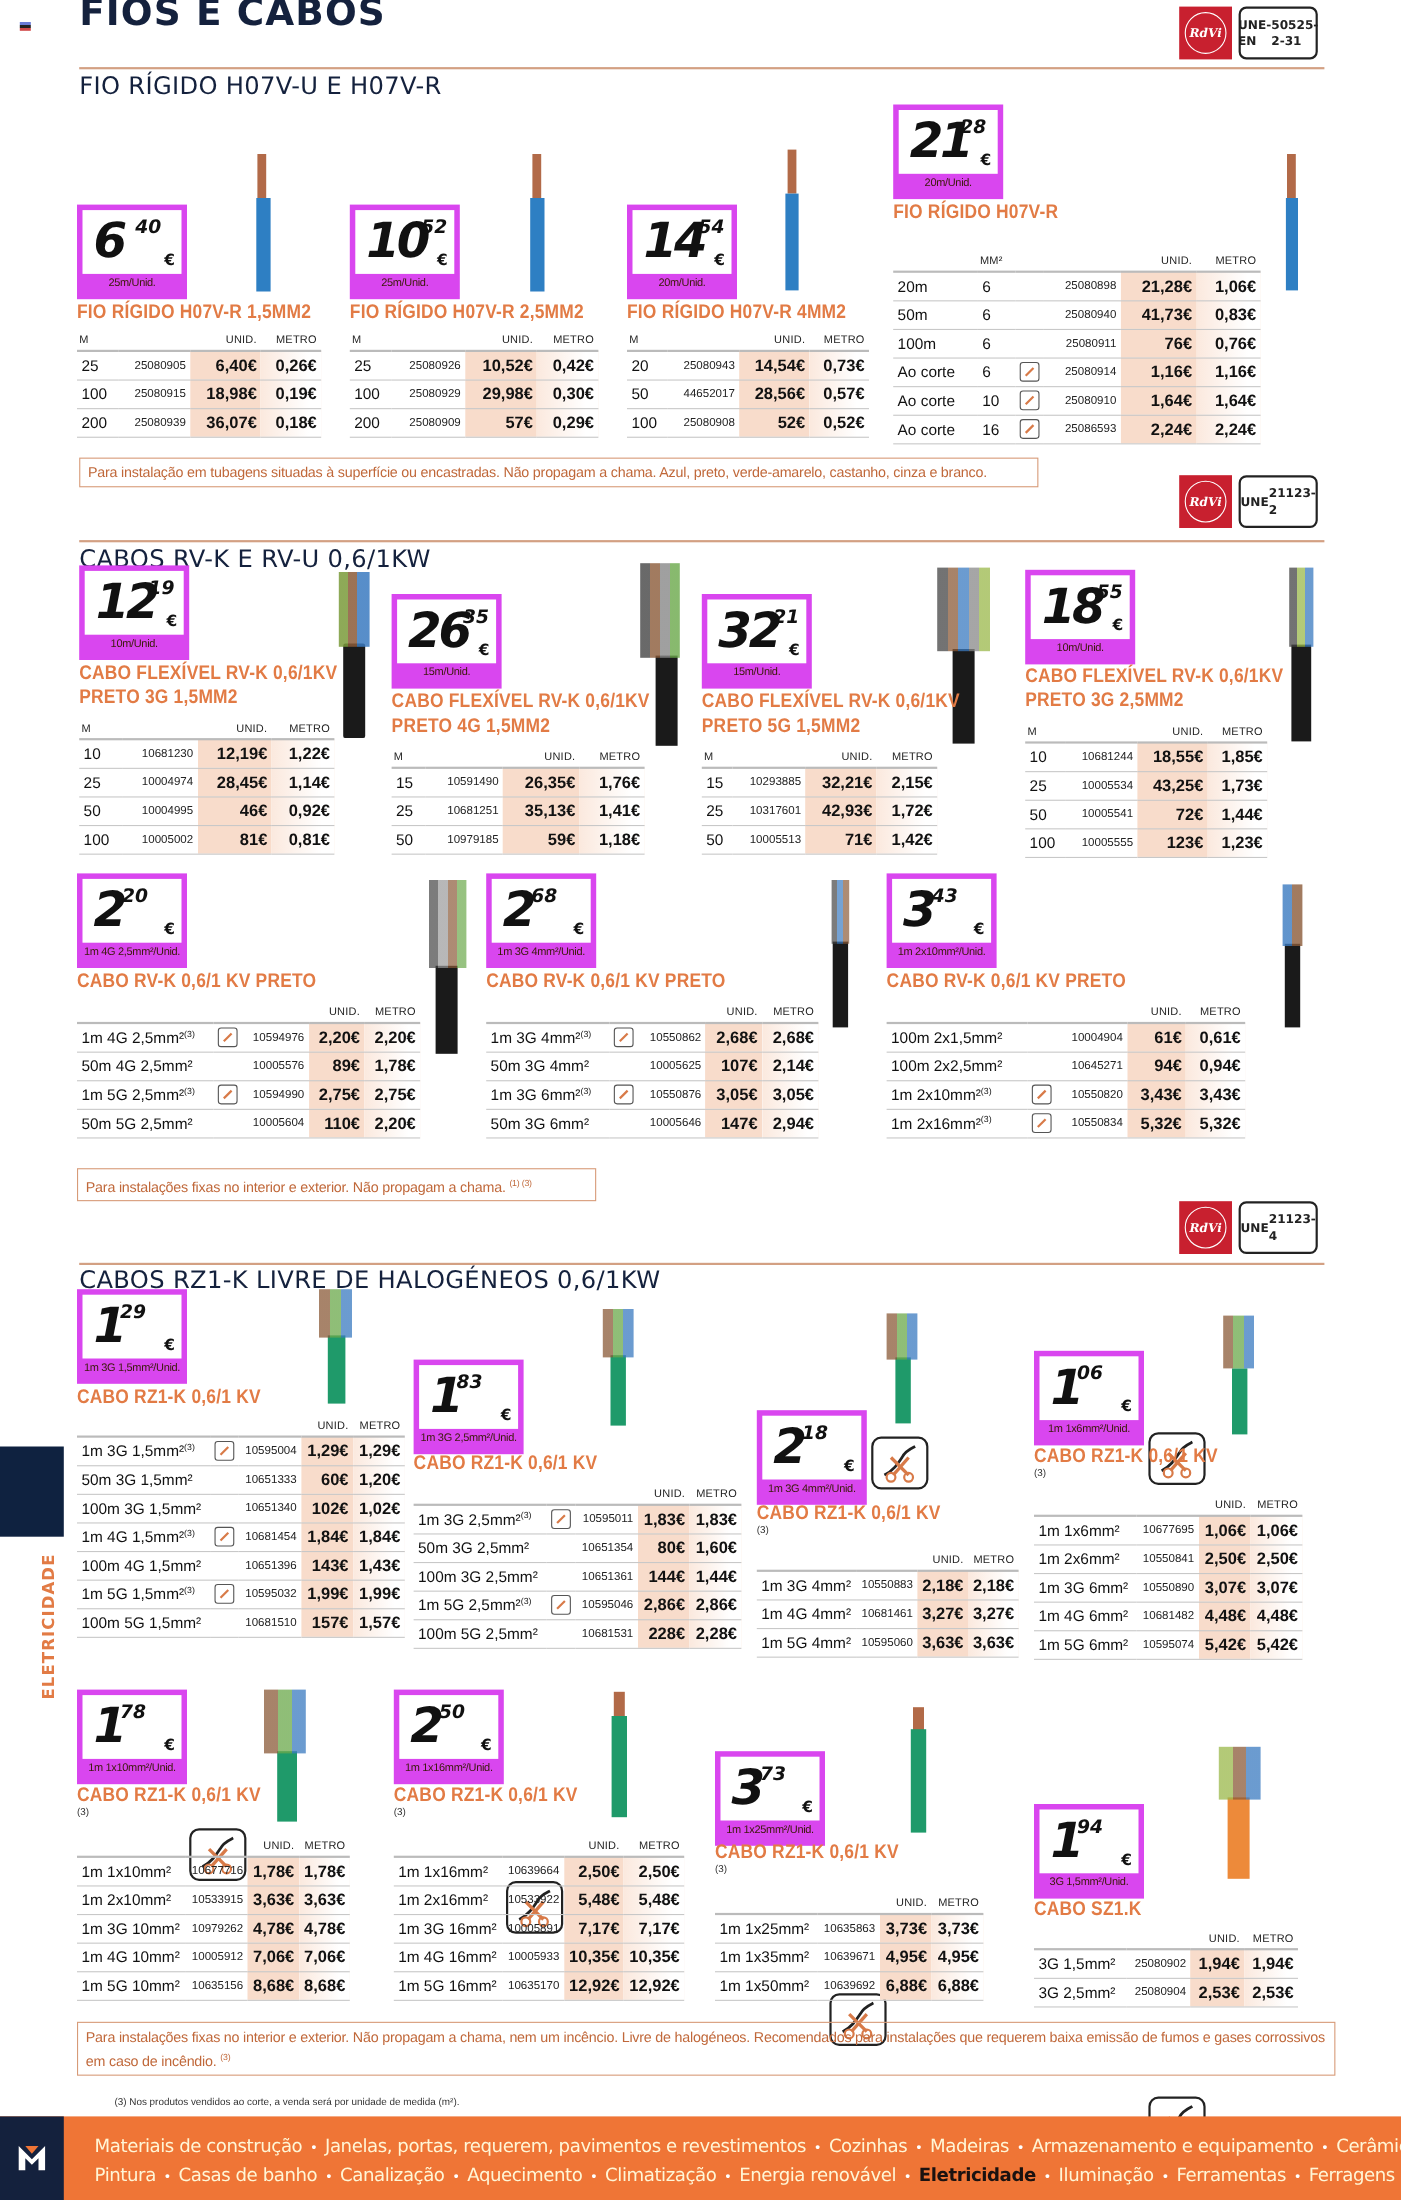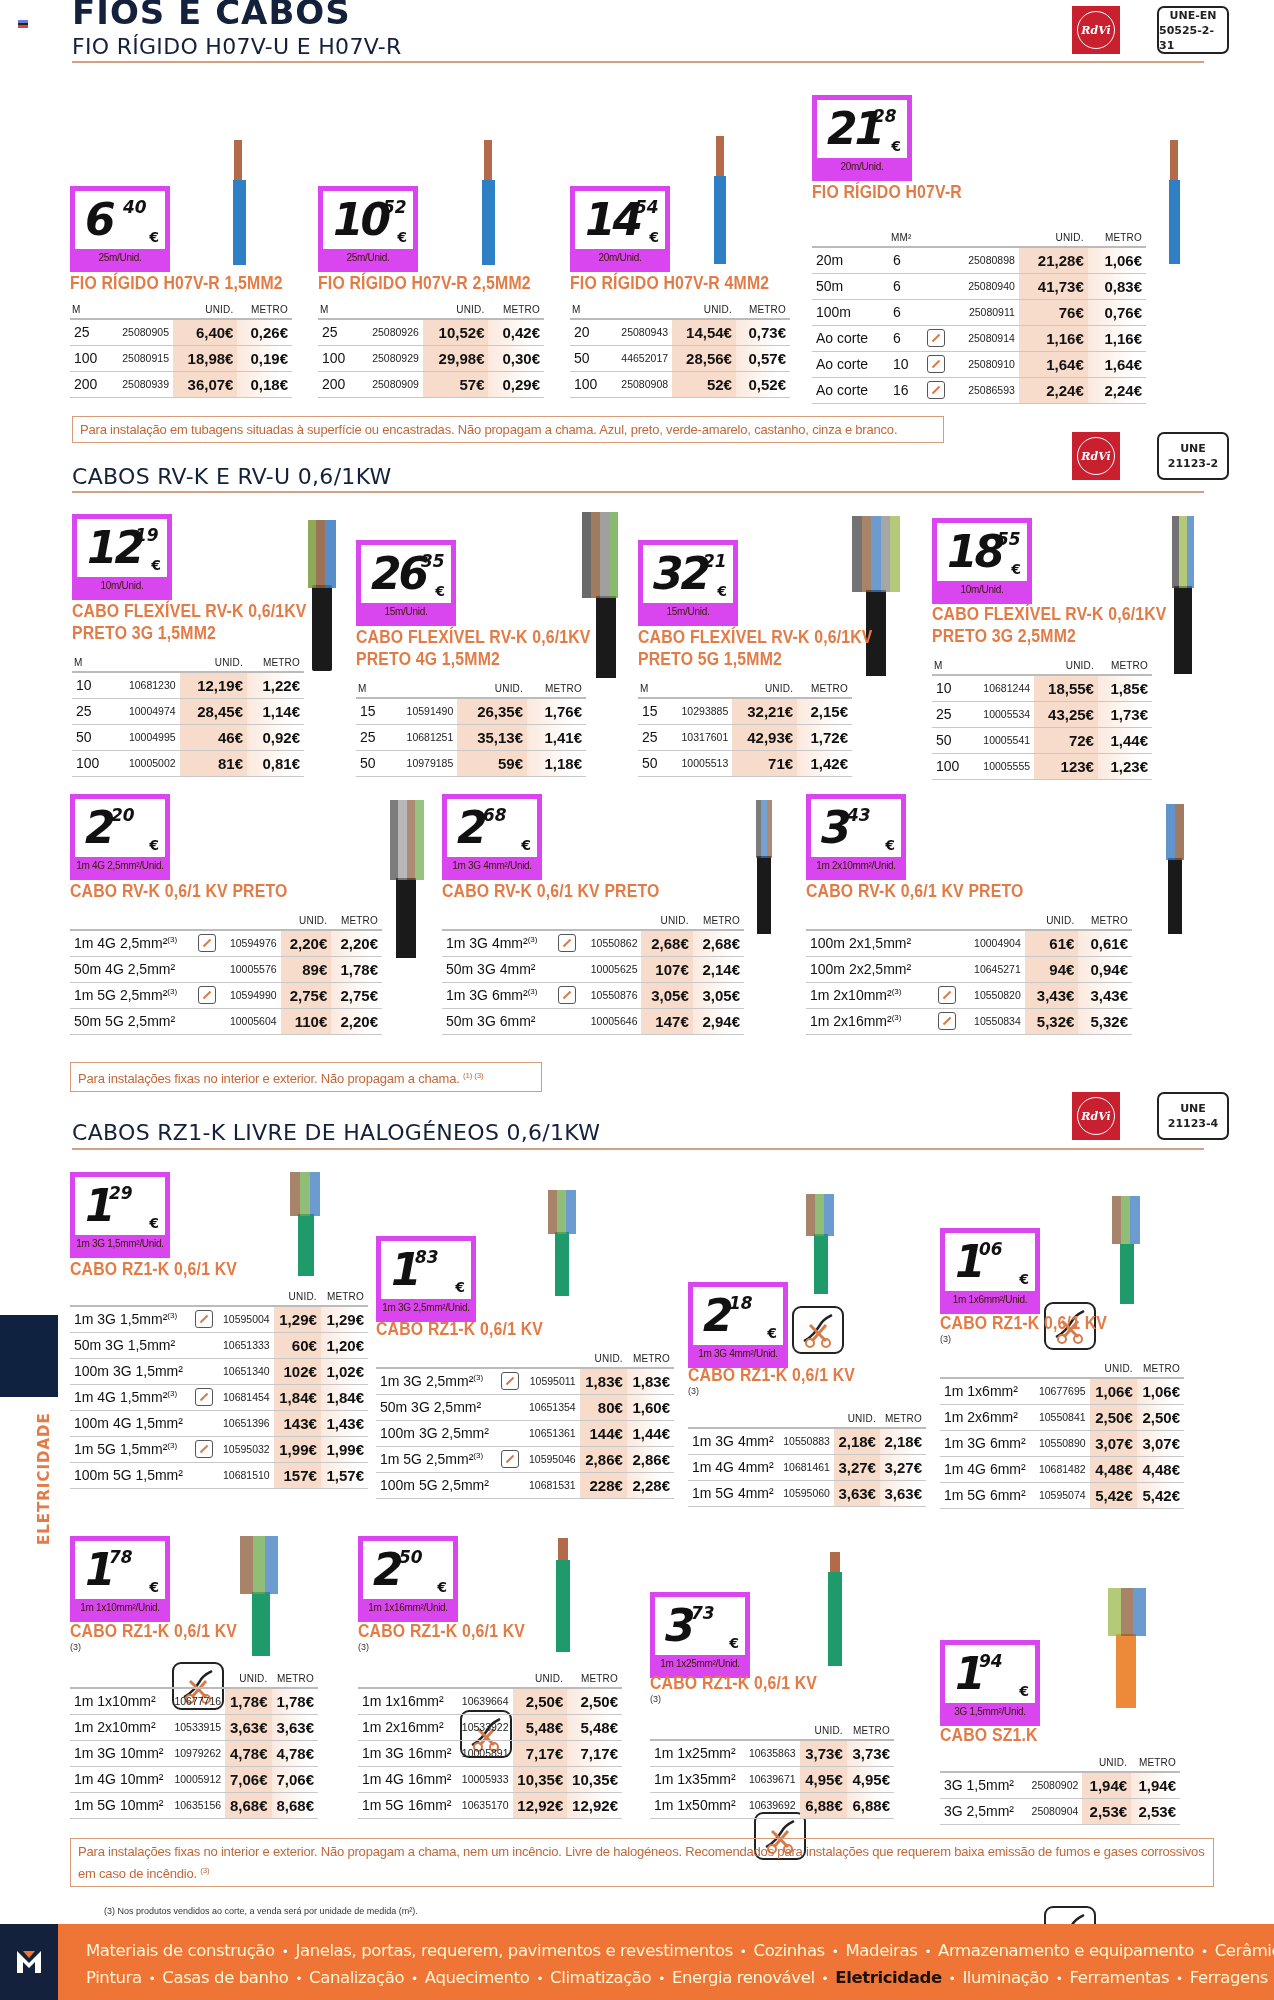--- a/index.html
+++ b/index.html
@@ -3,27 +3,27 @@
 <meta charset="utf-8">
 <style>
   * { box-sizing: border-box; margin: 0; padding: 0; }
   html, body { width: 1274px; height: 2000px; background: #ffffff; overflow: hidden; }
   body { position: relative; font-family: "Liberation Sans", "DejaVu Sans", sans-serif; color: #1a1a1a; }
   .abs { position: absolute; }
 
   .page-title { left: 72px; top: -8px; font-family: "DejaVu Sans", sans-serif; font-weight: bold; font-size: 34px; color: #14213d; letter-spacing: 1px; }
   .flag-mark { left: 18px; top: 20px; width: 10px; height: 8px; background: linear-gradient(#6a7bd6 0 33%, #222 33% 66%, #d04848 66%); }
 
-  .section-title { font-family: "DejaVu Sans", sans-serif; font-size: 22px; color: #14213d; letter-spacing: 0.3px; white-space: nowrap; }
+  .section-title { font-family: "DejaVu Sans", sans-serif; font-size: 22px; color: #14213d; letter-spacing: 0.3px; white-space: nowrap; margin-top: 32px; }
   .section-rule { height: 2px; background: #d3a083; }
 
   .cert { display: flex; gap: 6px; align-items: center; }
   .cert-logo { width: 48px; height: 48px; background: #c8202f; display: flex; align-items: center; justify-content: center; }
   .cert-logo-ring { width: 38px; height: 38px; border: 1px solid #ffffff; border-radius: 50%; display: flex; align-items: center; justify-content: center; color: #fff; font-family: "DejaVu Serif", serif; font-style: italic; font-size: 11px; font-weight: bold; }
-  .cert-box { width: 72px; height: 48px; border: 2px solid #222; border-radius: 7px; display: flex; flex-direction: column; align-items: center; justify-content: center; font-family: "DejaVu Sans", sans-serif; font-weight: bold; font-size: 11px; color: #222; line-height: 15px; background: #fff; margin-left: 31px; }
+  .cert-box { width: 72px; height: 48px; border: 2px solid #222; border-radius: 7px; display: flex; flex-direction: row; align-items: center; justify-content: center; font-family: "DejaVu Sans", sans-serif; font-weight: bold; font-size: 11px; color: #222; line-height: 15px; background: #fff; }
 
   .price-tag { width: 100px; height: 86px; background: #d946ef; padding: 5px 5px 0 5px; }
   .price-tag .inner { background: #fff; height: 58px; position: relative; }
   .price-int { position: absolute; left: 10px; top: 0px; font-family: "DejaVu Sans", sans-serif; font-weight: bold; font-style: italic; font-size: 44px; color: #111; letter-spacing: -3px; line-height: 58px; }
   .price-dec { position: absolute; top: 6px; font-family: "DejaVu Sans", sans-serif; font-weight: bold; font-style: italic; font-size: 17px; color: #111; }
   .price-cur { position: absolute; right: 6px; bottom: 4px; font-family: "DejaVu Sans", sans-serif; font-weight: bold; font-size: 14px; color: #111; }
   .price-unit { font-family: Liberation Sans, sans-serif; font-size: 10px; color: #3a1a08; text-align: center; line-height: 18px; white-space: nowrap; overflow: hidden; letter-spacing: -0.3px; }
 
   .cut-badge { width: 52px; height: 48px; border: 2.5px solid #222; border-radius: 9px; background: #fff; position: relative; }
   .cut-badge svg { position: absolute; left: 4px; top: 3px; }

